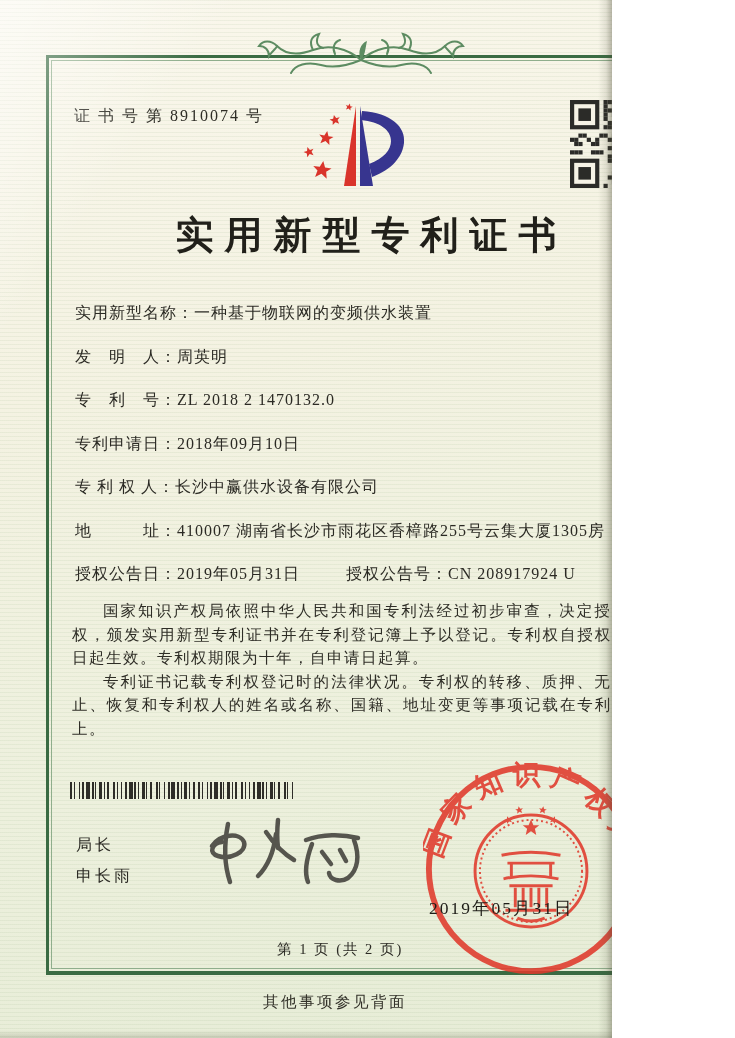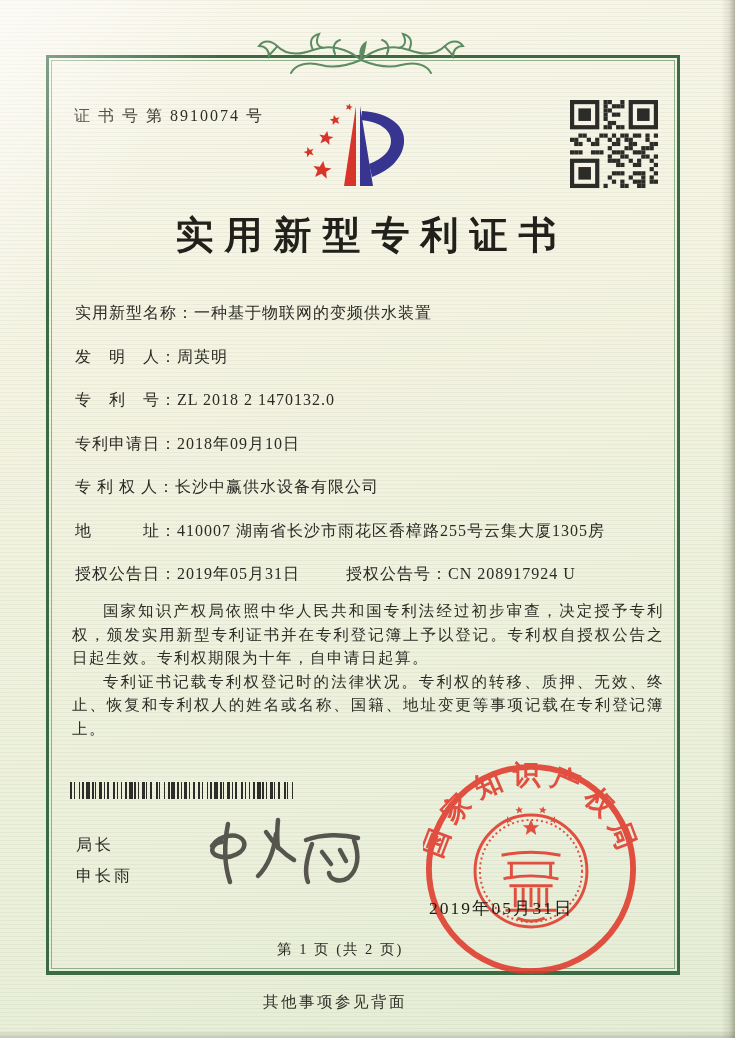--- a/index.html
+++ b/index.html
@@ -1,17 +1,17 @@
 <!DOCTYPE html>
 <html><head>
 <meta charset="utf-8">
 <style>
   html,body{margin:0;padding:0;}
   .page{
-    position:relative; width:735px; height:1038px; overflow:hidden;
+    position:relative; width:612px; height:1038px; overflow:hidden;
     background:
       repeating-linear-gradient(180deg, rgba(130,165,115,0.10) 0 1px, rgba(0,0,0,0) 1px 4px),
       linear-gradient(168deg, #faf7ec 0%, #f4f2e2 35%, #edf0dd 70%, #e6ecd6 100%);
     font-family:"Liberation Serif","DejaVu Serif",serif;
     color:#2b2a24;
   }
   .page::after{ 
     content:""; position:absolute; inset:0; pointer-events:none;
     background:
       linear-gradient(to left, rgba(70,70,50,0.38), rgba(70,70,50,0.12) 6px, rgba(0,0,0,0) 14px),

